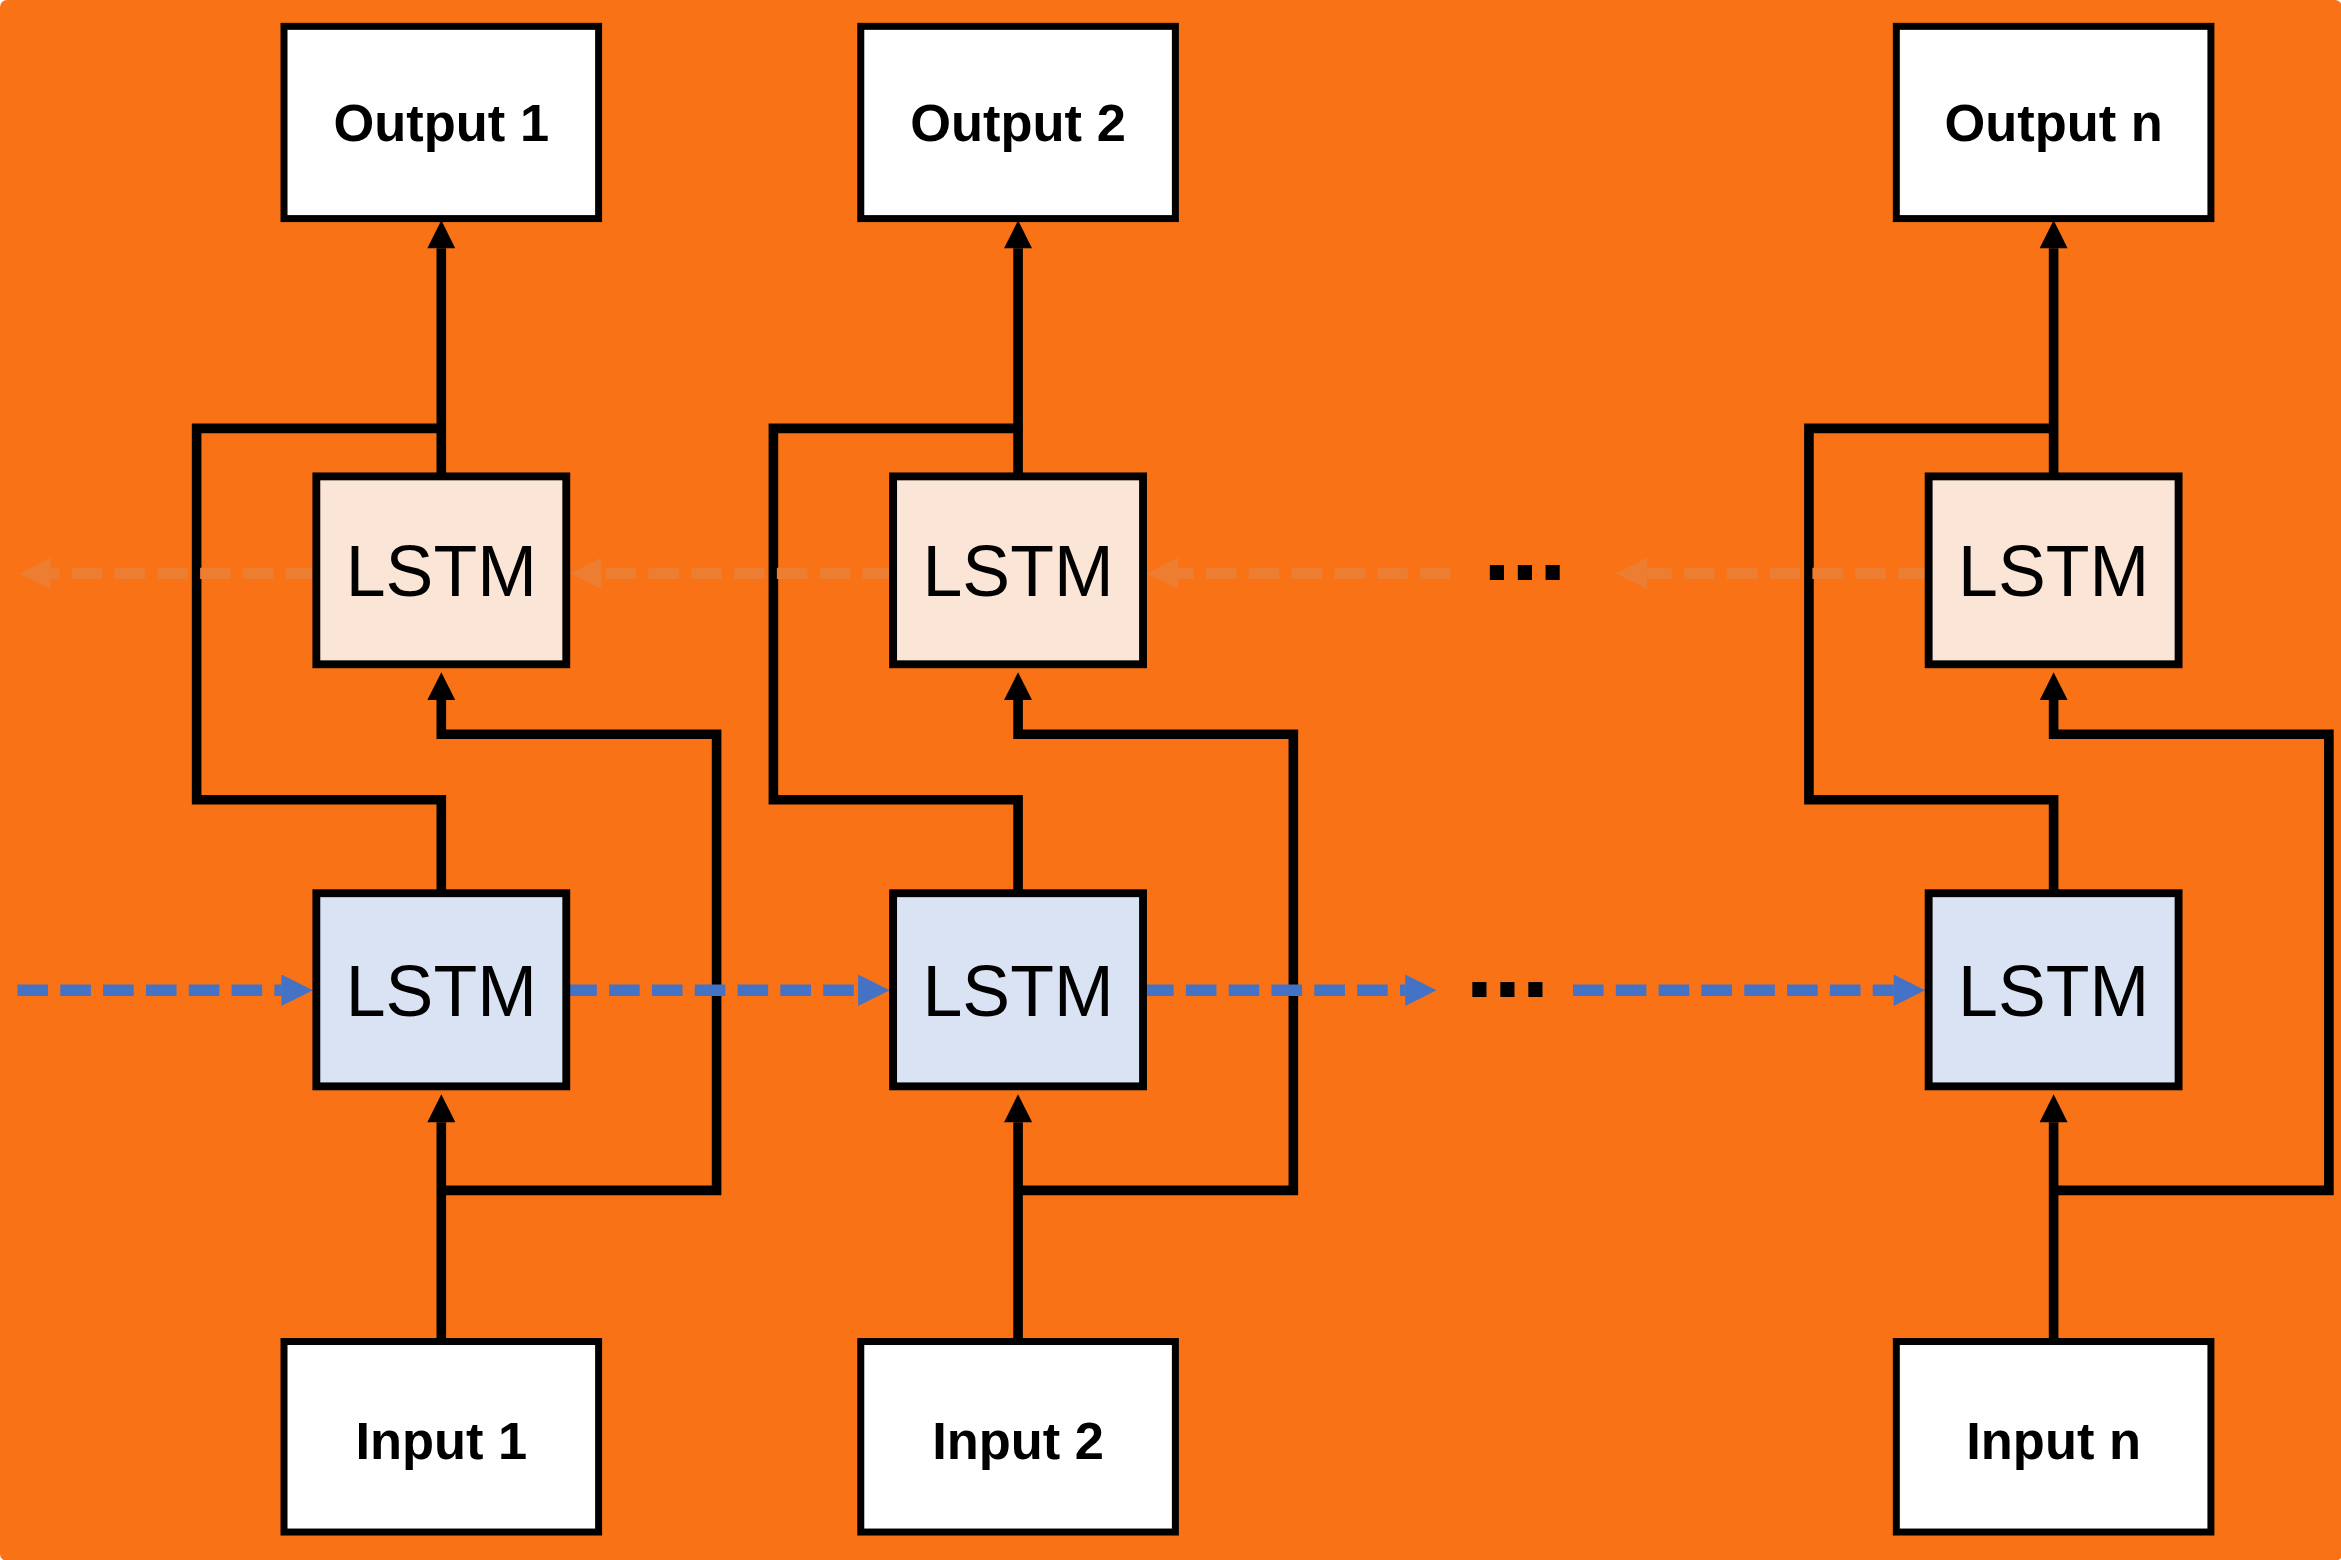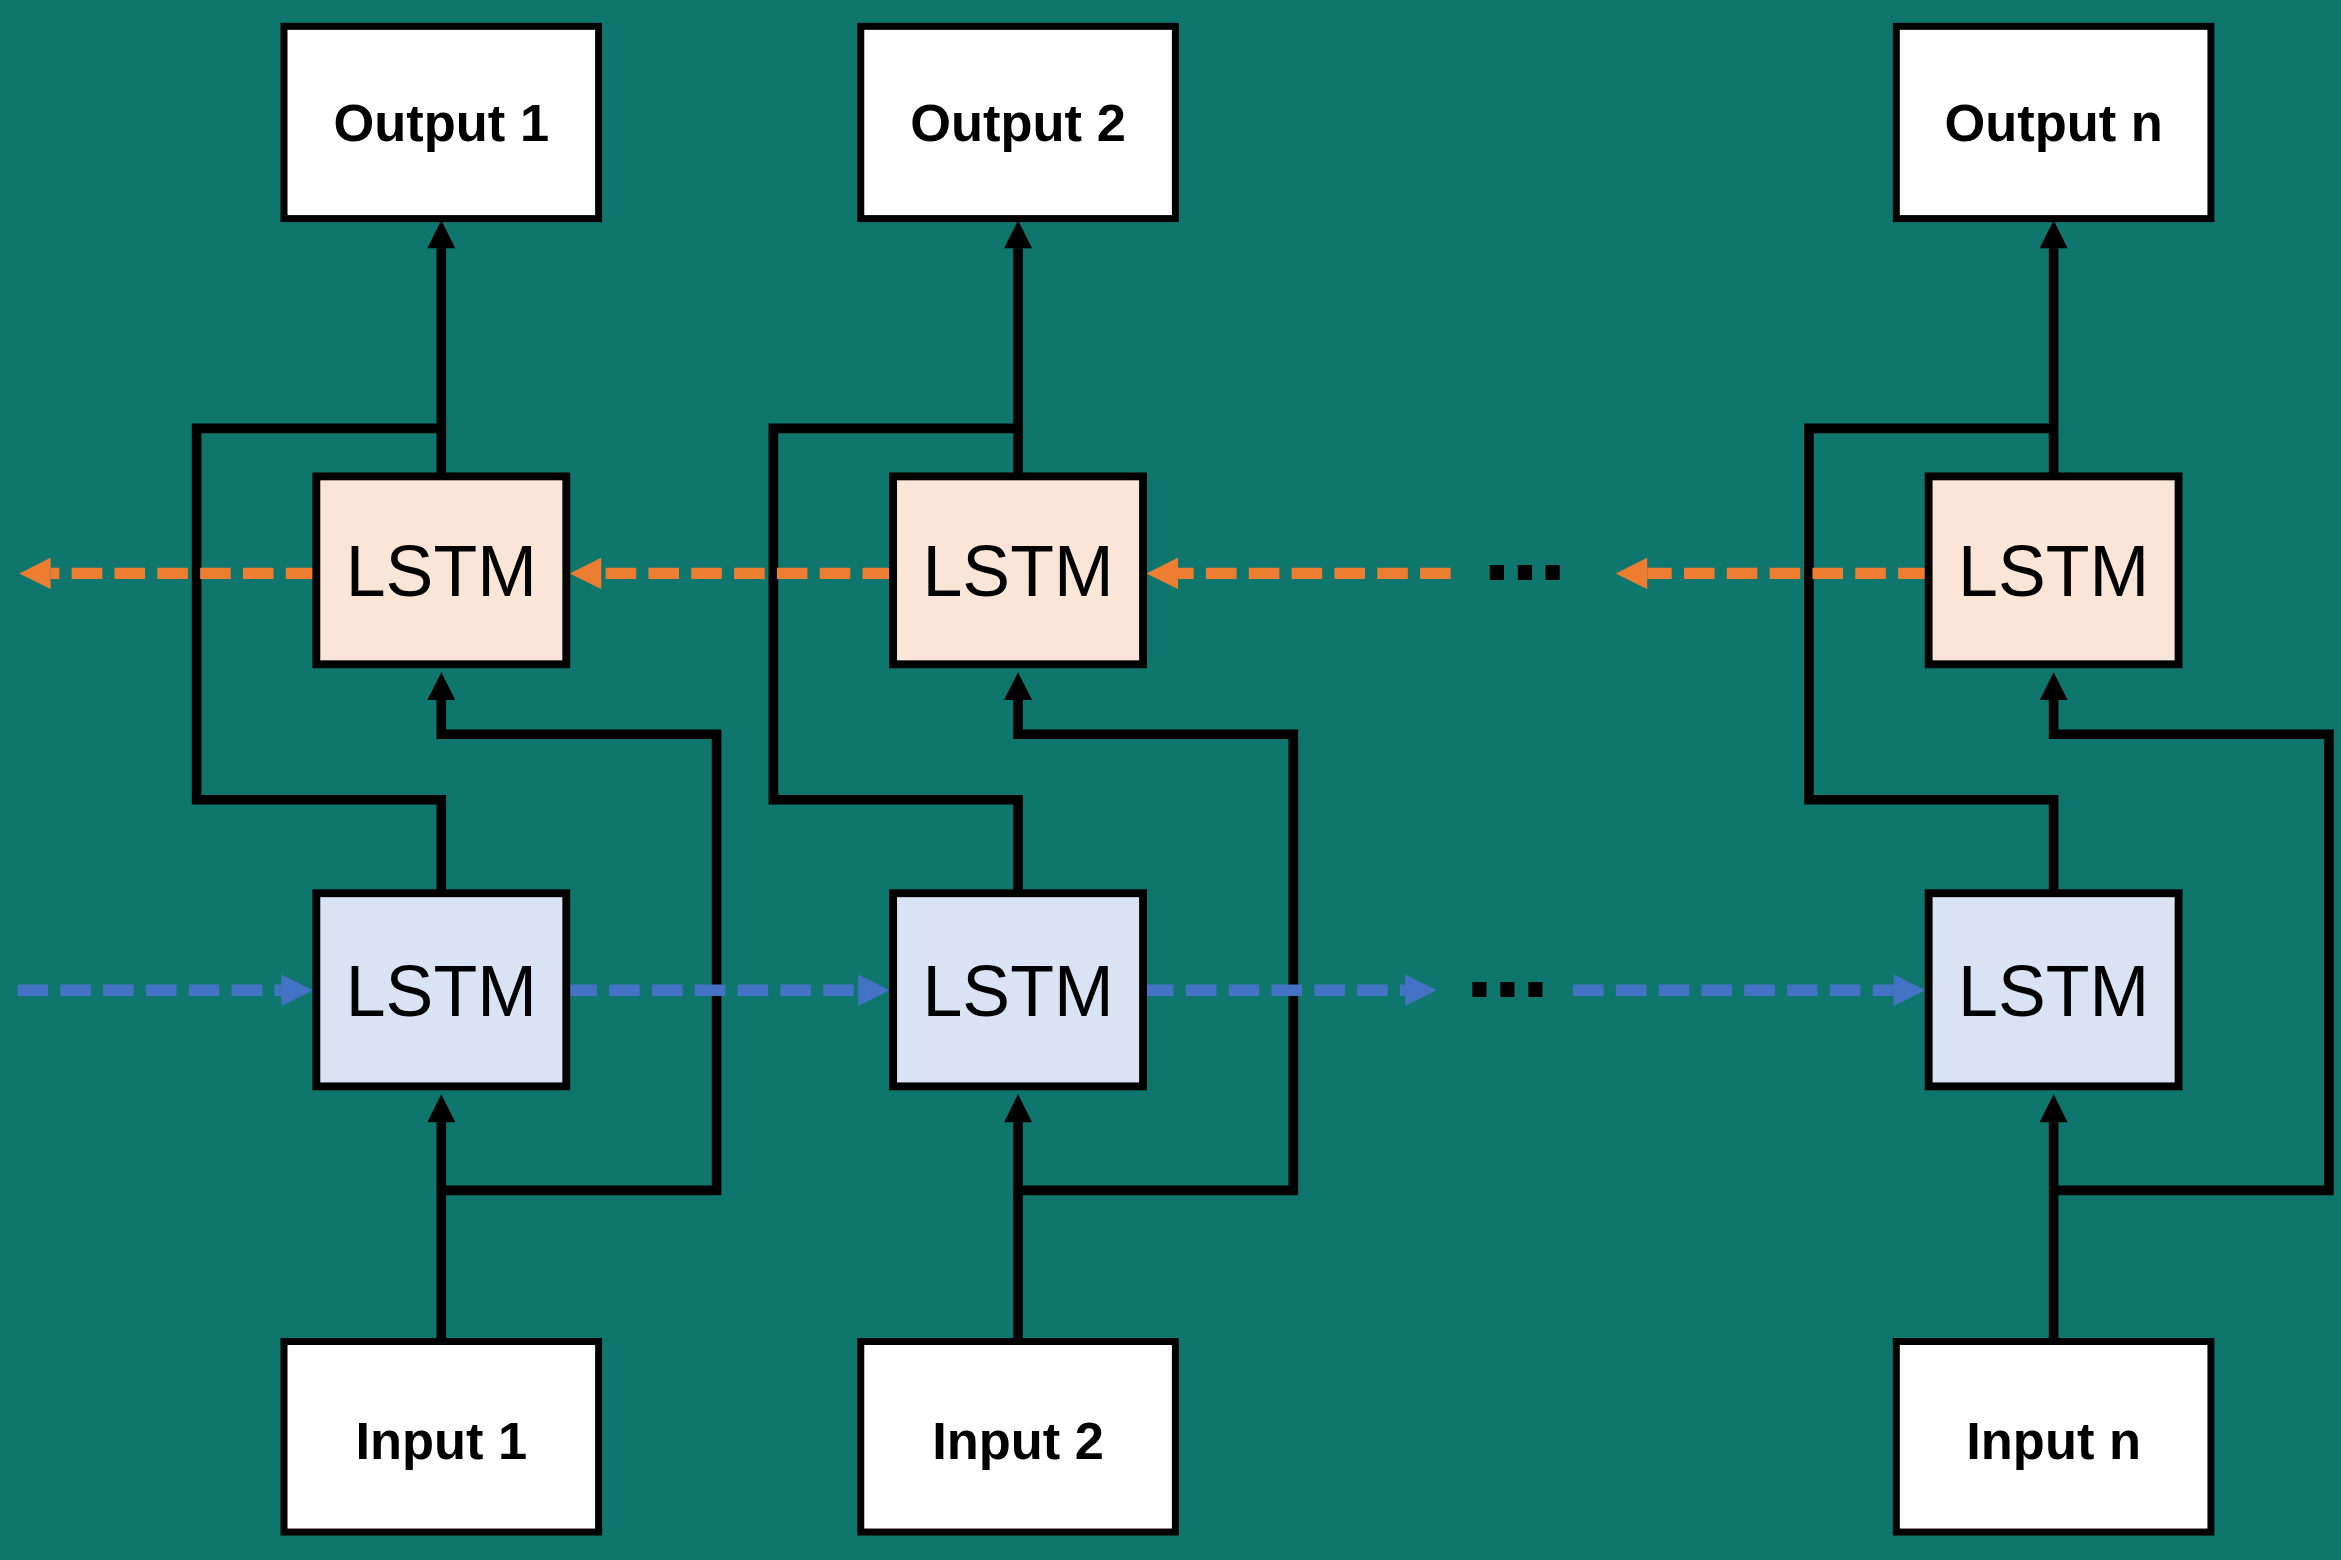--- a/index.html
+++ b/index.html
@@ -3,21 +3,22 @@
 <meta charset="utf-8">
 <style>
   html, body {
     margin: 0;
     padding: 0;
     background: #ffffff;
   }
   .stage {
     width: 2342px;
     height: 1561px;
-    background: #0f766e;
+    background: #f97316;
+    border-radius: 7px;
   }
   svg { display: block; }
   .io-label {
     font-family: "Liberation Sans", sans-serif;
     font-weight: 700;
     font-size: 60px;
     fill: #000000;
   }
   .cell-label {
     font-family: "Liberation Sans", sans-serif;

